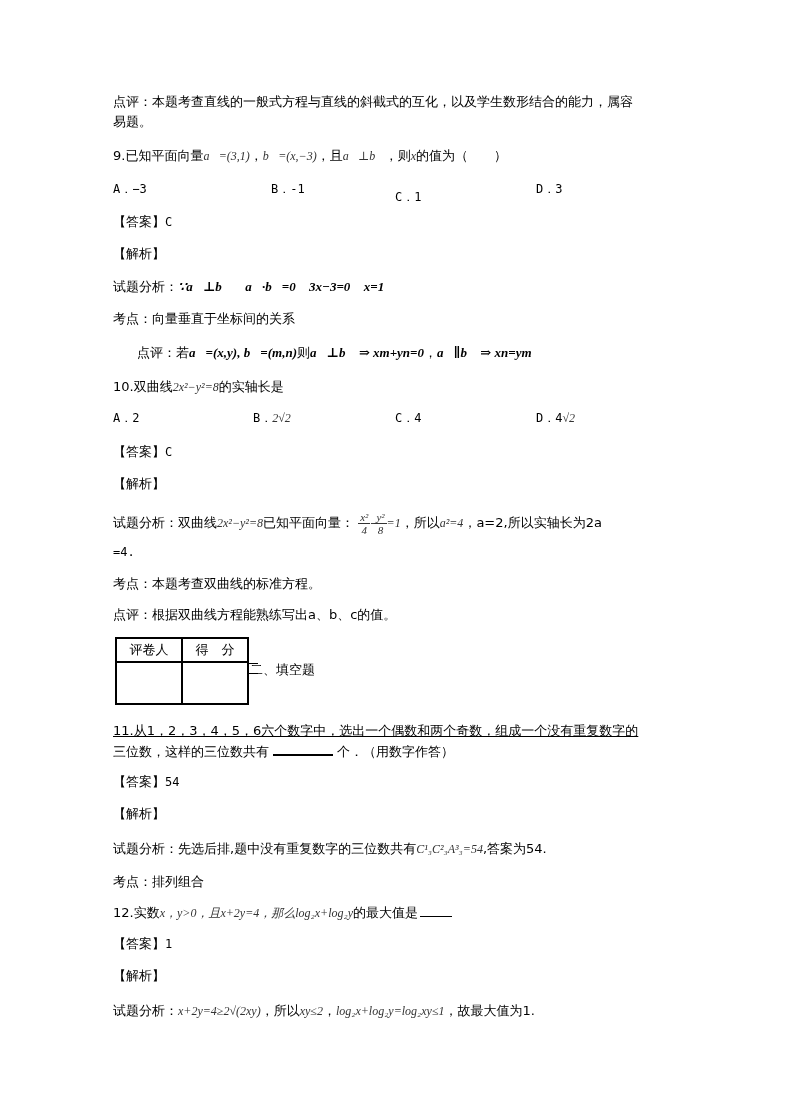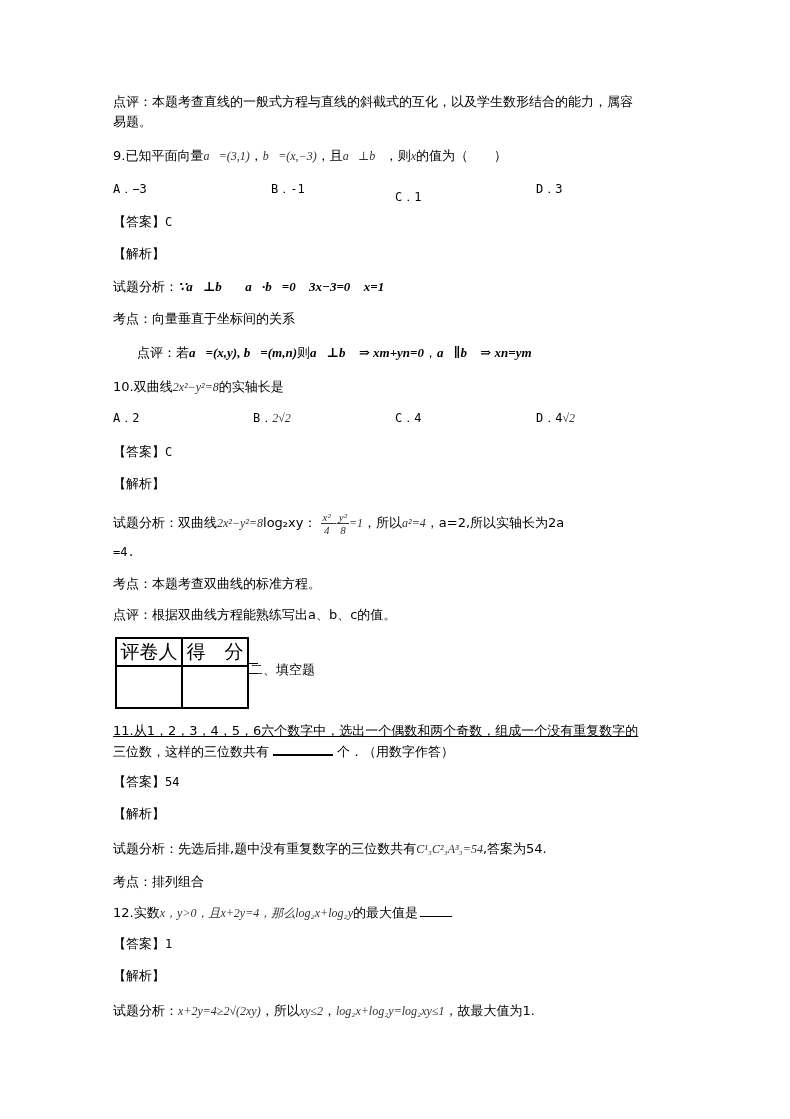--- a/index.html
+++ b/index.html
@@ -6,21 +6,21 @@
   body { width: 790px; height: 1119px; position: relative; overflow: hidden;
          font-family: "DejaVu Sans", "Liberation Sans", sans-serif; color: #000; font-size: 13px; }
   .ln { position: absolute; left: 113px; white-space: nowrap; line-height: 18px; font-size: 13px; }
   .math { font-family: "Liberation Serif", "DejaVu Serif", serif; font-style: italic; color: #333; font-size: 12px; }
   .mathb { font-family: "Liberation Serif", "DejaVu Serif", serif; font-style: italic; font-weight: bold; font-size: 13px; }
   .mono { font-family: "DejaVu Sans Mono", "Liberation Mono", monospace; font-size: 12px; }
   .opt { position: absolute; white-space: nowrap; font-family: "DejaVu Sans Mono", "Liberation Mono", monospace; font-size: 12px; }
   .blank { display: inline-block; border-bottom: 2px solid #000; width: 60px; height: 14px; vertical-align: baseline; margin: 0 4px; }
   .blank2 { display: inline-block; border-bottom: 1px solid #000; width: 32px; height: 12px; margin-left: 2px; }
   table.score { position: absolute; left: 115px; top: 637px; border-collapse: collapse; }
-  table.score td { border: 2px solid #000; width: 64px; text-align: center; font-size: 19px; padding: 0; }
+  table.score td { border: 2px solid #000; width: 64px; text-align: center; font-size: 13px; padding: 0; }
   table.score tr.h td { height: 22px; }
   table.score tr.b td { height: 40px; }
   .sec-line { position: absolute; left: 248px; width: 10px; border-top: 1px solid #000; }
   .frac { display: inline-block; vertical-align: middle; text-align: center; font-family: "Liberation Serif", serif; font-style: italic; font-size: 11px; line-height: 12px; color: #333; }
   .frac span { display: block; }
   .frac .num { border-bottom: 1px solid #333; padding: 0 2px; }
 </style>
 </head>
 <body>
 
@@ -43,21 +43,21 @@
 
 <div class="ln" style="top:378px;"><span>10.双曲线</span><span class="math">2x²−y²=8</span><span>的实轴长是</span></div>
 <div class="opt" style="left:113px; top:410px;">A．2</div>
 <div class="opt" style="left:253px; top:410px;"><span>B．</span><span class="math">2√2</span></div>
 <div class="opt" style="left:395px; top:410px;">C．4</div>
 <div class="opt" style="left:536px; top:410px;"><span>D．4</span><span class="math">√2</span></div>
 
 <div class="ln" style="top:443px;"><span>【答案】</span><span class="mono">C</span></div>
 <div class="ln" style="top:475px;">【解析】</div>
 <div class="ln" style="top:508px; height:30px; line-height:30px;">
-  <span>试题分析：双曲线</span><span class="math">2x²−y²=8</span><span>log₂xy：</span>
+  <span>试题分析：双曲线</span><span class="math">2x²−y²=8</span><span>已知平面向量：</span>
   <span class="frac"><span class="num">x²</span><span>4</span></span><span class="math">-</span><span class="frac"><span class="num">y²</span><span>8</span></span><span class="math">=1</span><span>，所以</span><span class="math">a²=4</span><span>，a=2,所以实轴长为2a</span>
 </div>
 <div class="ln mono" style="top:543px;">=4.</div>
 <div class="ln" style="top:575px;">考点：本题考查双曲线的标准方程。</div>
 <div class="ln" style="top:606px;">点评：根据双曲线方程能熟练写出a、b、c的值。</div>
 
 <table class="score">
   <tbody>
       <tr class="h">
     <td>评卷人</td>

